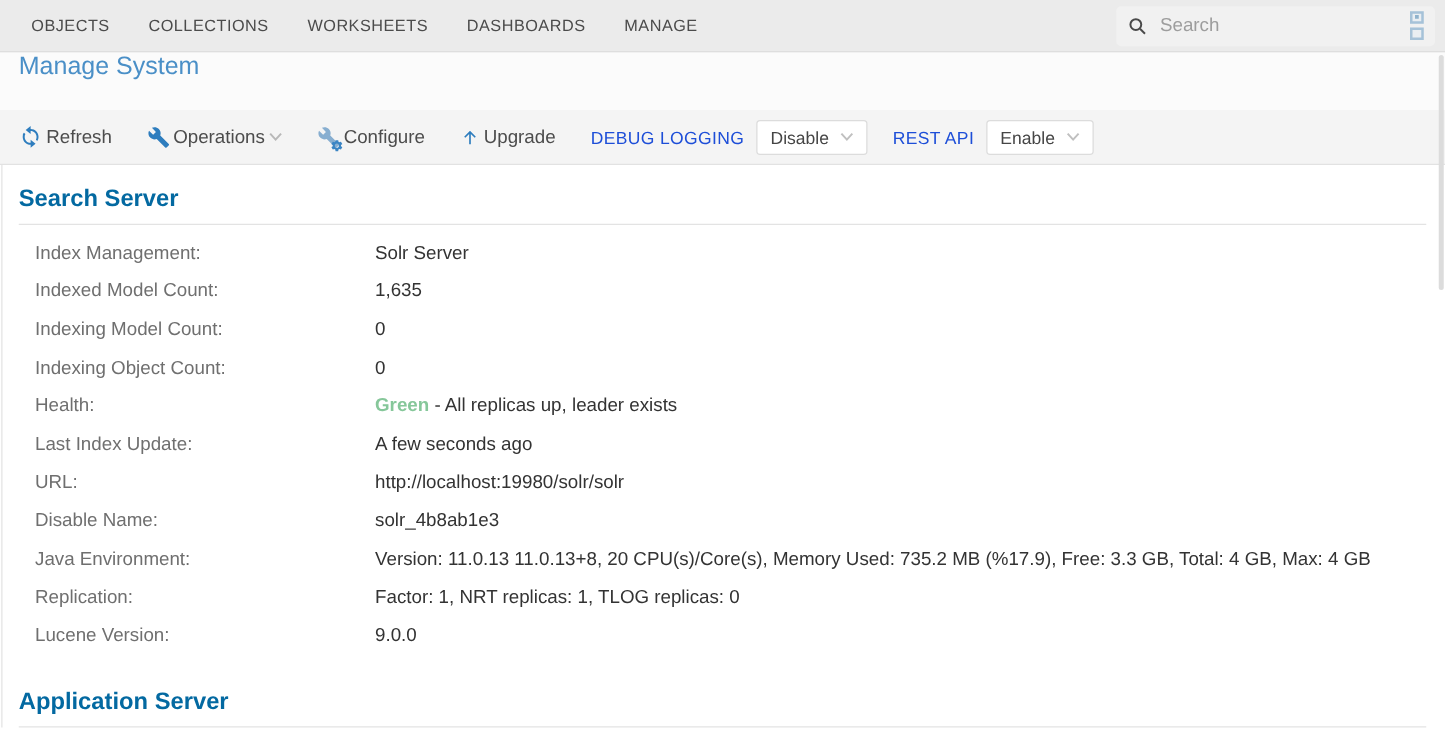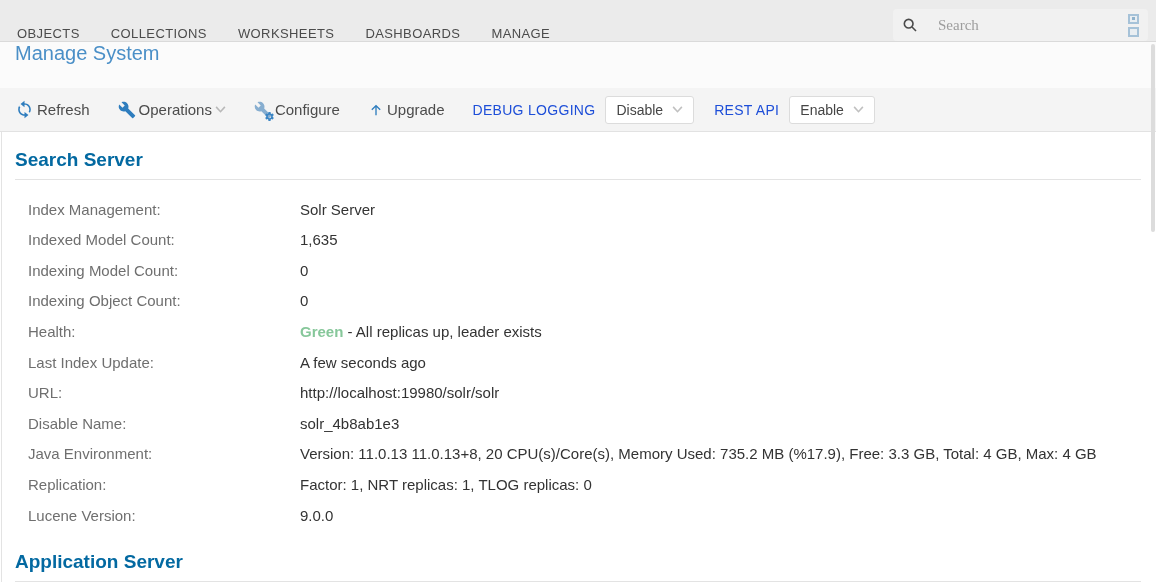--- a/index.html
+++ b/index.html
@@ -1,28 +1,28 @@
 <!DOCTYPE html>
 <html><head>
 <meta charset="utf-8">
 <style>
   * { margin:0; padding:0; box-sizing:border-box; }
   html,body { width:1156px; height:586px; overflow:hidden; background:#fff;
     font-family:"Liberation Sans","DejaVu Sans",sans-serif; }
 
   
   .navbar { height:42px; background:#ebebeb; border-bottom:1px solid #dadada;
-    display:flex; align-items:flex-end; padding:0 8px 0 17px; }
+    display:flex; align-items:center; padding:0 8px 0 25px; }
   .nav-item { font-size:13px; letter-spacing:.4px; color:#4b4b4b;
     margin-right:31px; cursor:pointer; white-space:nowrap; }
   .nav-search { margin-left:auto; width:255px; height:32px; background:#f1f1f1;
     border-radius:4px; display:flex; align-items:center; padding:0 9px; }
   .nav-search input { border:none; outline:none; background:transparent;
-    font-size:15px; color:#555; width:170px; margin-left:20px;
-    font-family:Liberation Serif, serif; }
+    font-size:15px; color:#555; width:170px; margin-left:10px;
+    font-family:Liberation Sans, sans-serif; }
   .nav-search input::placeholder { color:#9d9d9d; }
   .sq-icon { margin-left:auto; display:flex; flex-direction:column; gap:3px; }
   .sq { width:11px; height:10px; border:2px solid #a6c2d8; background:#e9eef2;
     position:relative; }
   .sq.dotted::after { content:""; position:absolute; left:2px; top:1px;
     width:3px; height:3px; background:#8fb2cc; }
 
   
   .title-bar { height:46px; background:#fbfbfb; display:flex;
     align-items:flex-start; padding:0 15px; }
@@ -43,21 +43,21 @@
   .chev { width:11px; height:7px; }
 
   
   .content { position:relative; padding:0 15px; }
   .edge-line { position:absolute; left:1px; top:0; bottom:0; width:1px;
     background:#e3e3e3; }
   .section-title { font-size:19px; font-weight:bold; color:#0369a1;
     padding-top:17px; }
   .section-rule { border:none; border-top:1px solid #e3e3e3; margin-top:8px; }
   .rows { padding-top:7px; }
-  .row { display:flex; align-items:flex-end; height:30.6px; }
+  .row { display:flex; align-items:center; height:30.6px; }
   .row .k { width:285px; padding-left:13px; font-size:15px; color:#6f6f6f;
     flex:none; white-space:nowrap; }
   .row .v { font-size:15px; color:#333; white-space:nowrap; }
   .row .v .status-green { color:#86c79a; font-weight:bold; }
   .app-title { margin-top:10px; }
 
   
   .scrollbar { position:absolute; right:1px; top:44px; width:4px; height:188px;
     background:#dcdcdc; border-radius:2px; }
 </style>

